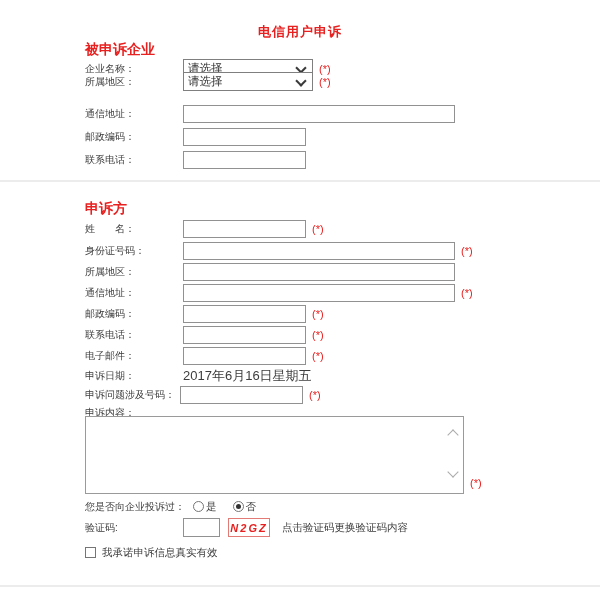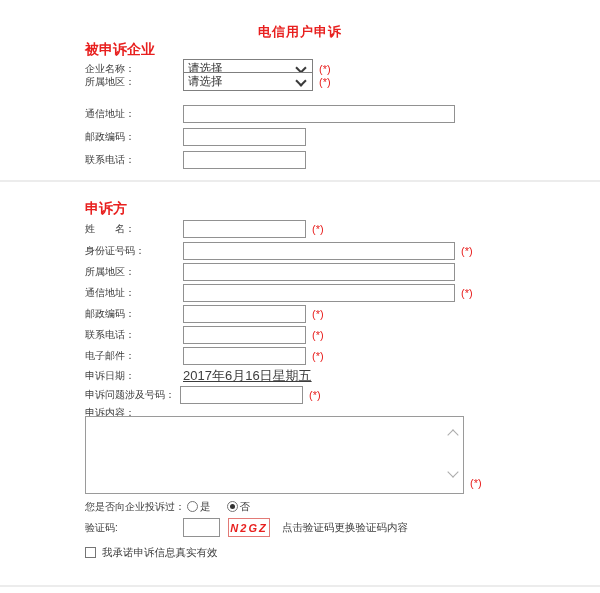--- a/index.html
+++ b/index.html
@@ -33,21 +33,21 @@
     border:1px solid #7f7f7f; background:#fff; display:flex; align-items:center;
     padding:0 20px 0 4px; font-size:11.5px; color:#333; cursor:default;
   }
   .chev {
     position:absolute; right:7px; top:4px; width:6px; height:6px;
     border-right:2px solid #3a3a3a; border-bottom:2px solid #3a3a3a;
     transform:rotate(45deg);
   }
 
   .star { margin-left:6px; font-size:11px; color:#e8201f; white-space:nowrap; }
-  .date-val { font-size:13px; color:#3d3d3d;text-decoration:underline; }
+  .date-val { font-size:13px; color:#3d3d3d; }
 
   .textarea {
     position:absolute; left:85px; top:416px; width:379px; height:78px;
     box-sizing:border-box; border:1px solid #9a9a9a; background:#fff;
   }
   .sarr {
     position:absolute; width:7px; height:7px;
     border-right:1.5px solid #ababab; border-bottom:1.5px solid #ababab;
   }
   .sarr.up   { right:6px; top:14px;   transform:rotate(-135deg); }
@@ -179,21 +179,21 @@
     <span class="lbl auto">申诉内容：</span>
   </div>
 
   <div class="textarea">
     <span class="sarr up"></span>
     <span class="sarr down"></span>
   </div>
   <span class="content-star">(*)</span>
 
   <div class="row" style="top:500px;height:13px">
-    <span class="lbl auto" style="margin-right:2px">您是否向企业投诉过：</span>
+    <span class="lbl auto" style="margin-right:8px">您是否向企业投诉过：</span>
     <span class="radio" id="radio-yes"></span>
     <span class="opt-label">是</span>
     <span class="radio opt-gap checked" id="radio-no"></span>
     <span class="opt-label">否</span>
   </div>
 
   <div class="row" style="top:518px">
     <span class="lbl">验证码:</span>
     <input class="txt cap" style="">
     <span class="cap-box">N2GZ</span>

